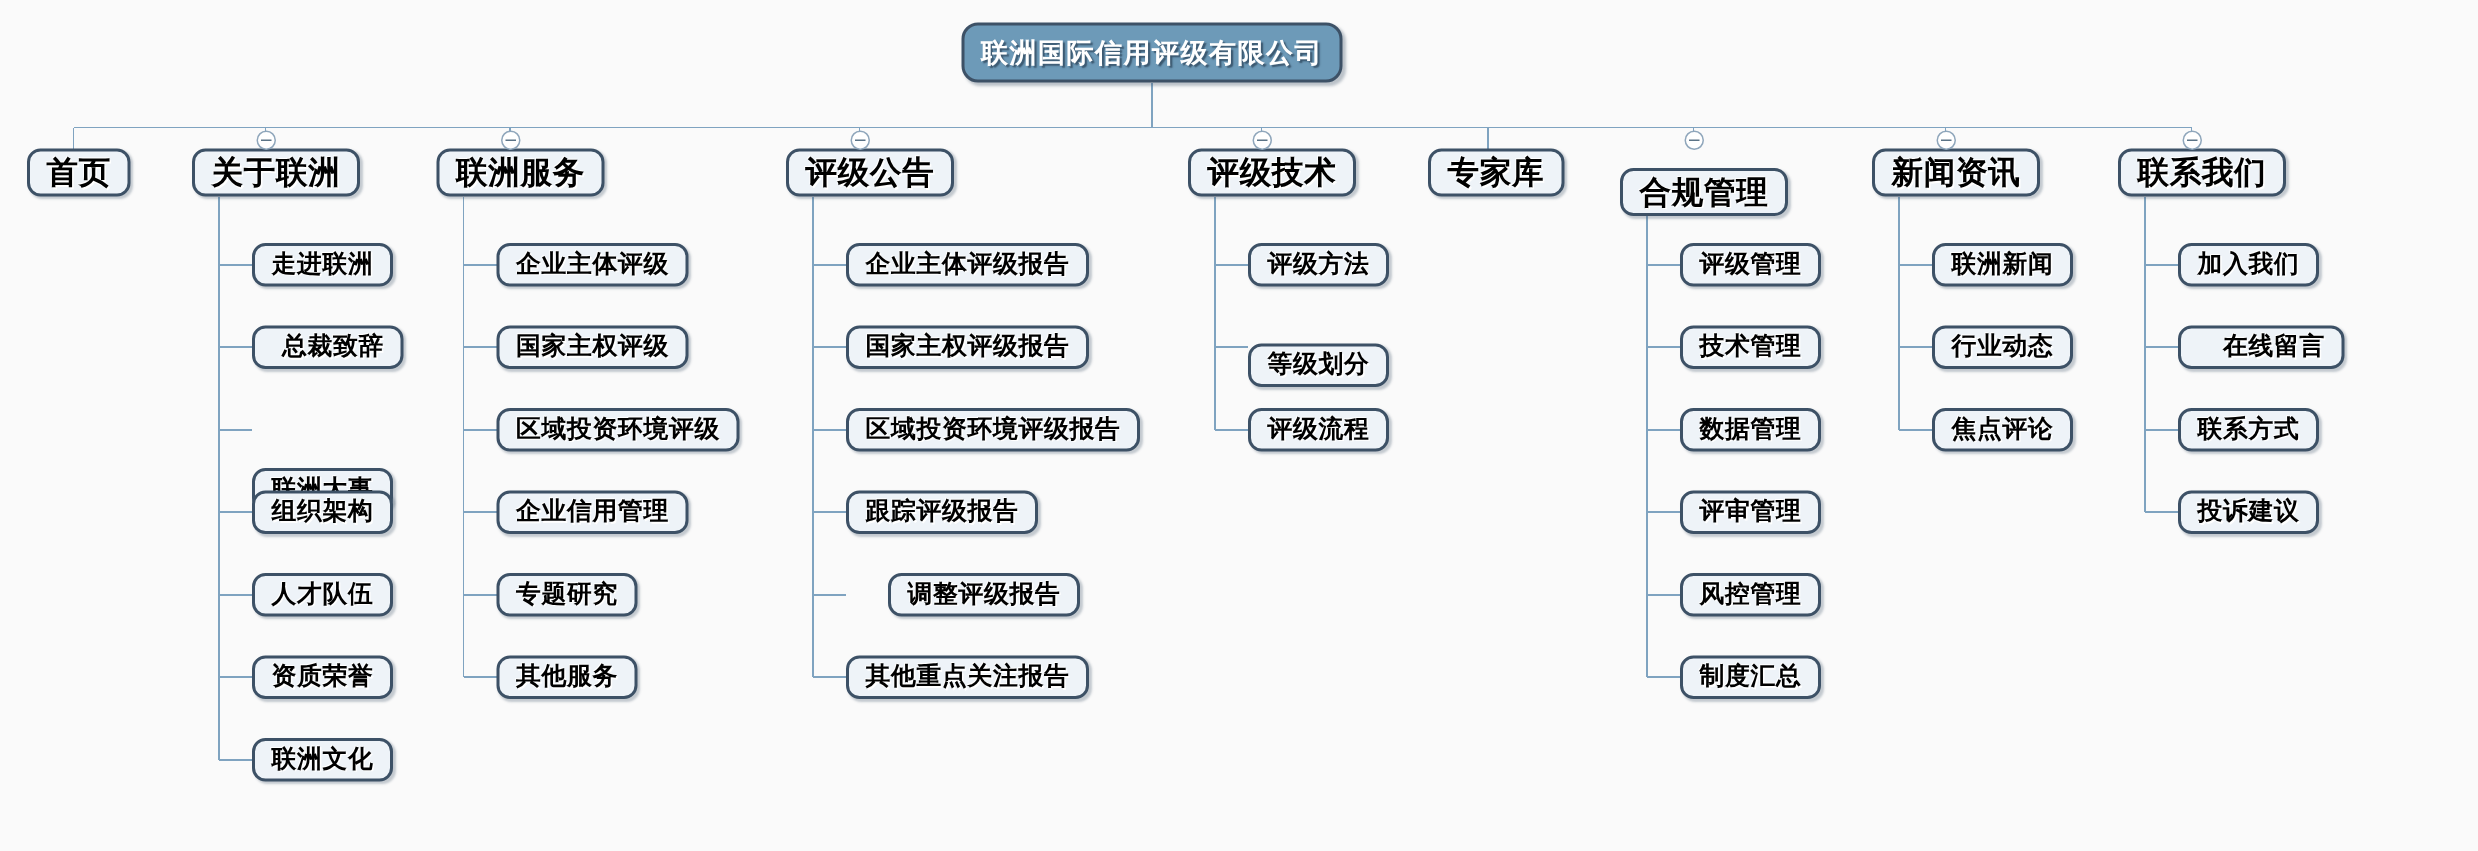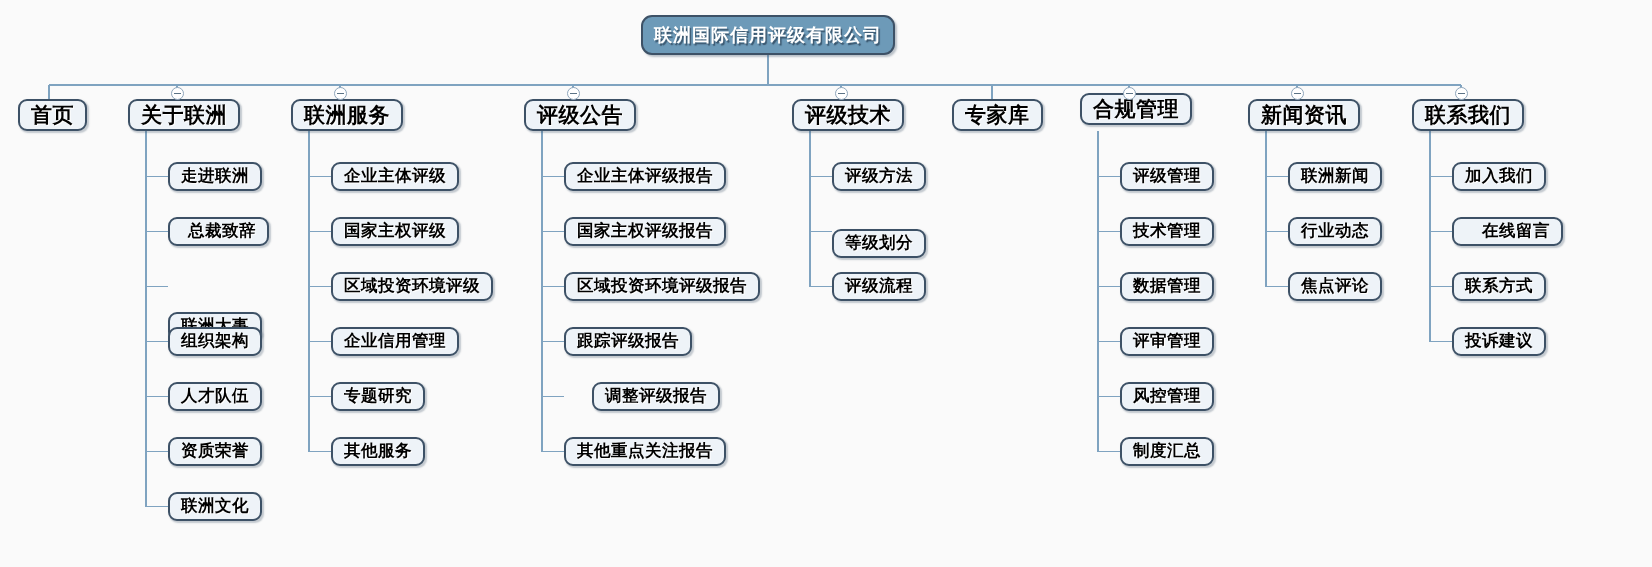--- a/index.html
+++ b/index.html
@@ -190,21 +190,21 @@
       <div class="node lvl3" style="left: 564px; top: 382px; margin-left: 28px;">调整评级报告</div>
       <div class="node lvl3" style="left: 564px; top: 437px;">其他重点关注报告</div>
       <div class="node lvl2" style="left: 792px; top: 99px;">评级技术</div>
       <div class="toggle" style="left: 834.5px; top: 86.5px;">
         <i></i>
       </div>
       <div class="node lvl3" style="left: 832px; top: 162px;">评级方法</div>
       <div class="node lvl3" style="left: 832px; top: 229px;">等级划分</div>
       <div class="node lvl3" style="left: 832px; top: 272px;">评级流程</div>
       <div class="node lvl2" style="left: 952px; top: 99px;">专家库</div>
-      <div class="node lvl2" style="left: 1080px; top: 93px;">合规管理</div>
+      <div class="node lvl2" style="left: 1080px; top: 112px;">合规管理</div>
       <div class="toggle" style="left: 1122.5px; top: 86.5px;">
         <i></i>
       </div>
       <div class="node lvl3" style="left: 1120px; top: 162px;">评级管理</div>
       <div class="node lvl3" style="left: 1120px; top: 217px;">技术管理</div>
       <div class="node lvl3" style="left: 1120px; top: 272px;">数据管理</div>
       <div class="node lvl3" style="left: 1120px; top: 327px;">评审管理</div>
       <div class="node lvl3" style="left: 1120px; top: 382px;">风控管理</div>
       <div class="node lvl3" style="left: 1120px; top: 437px;">制度汇总</div>
       <div class="node lvl2" style="left: 1248px; top: 99px;">新闻资讯</div>

